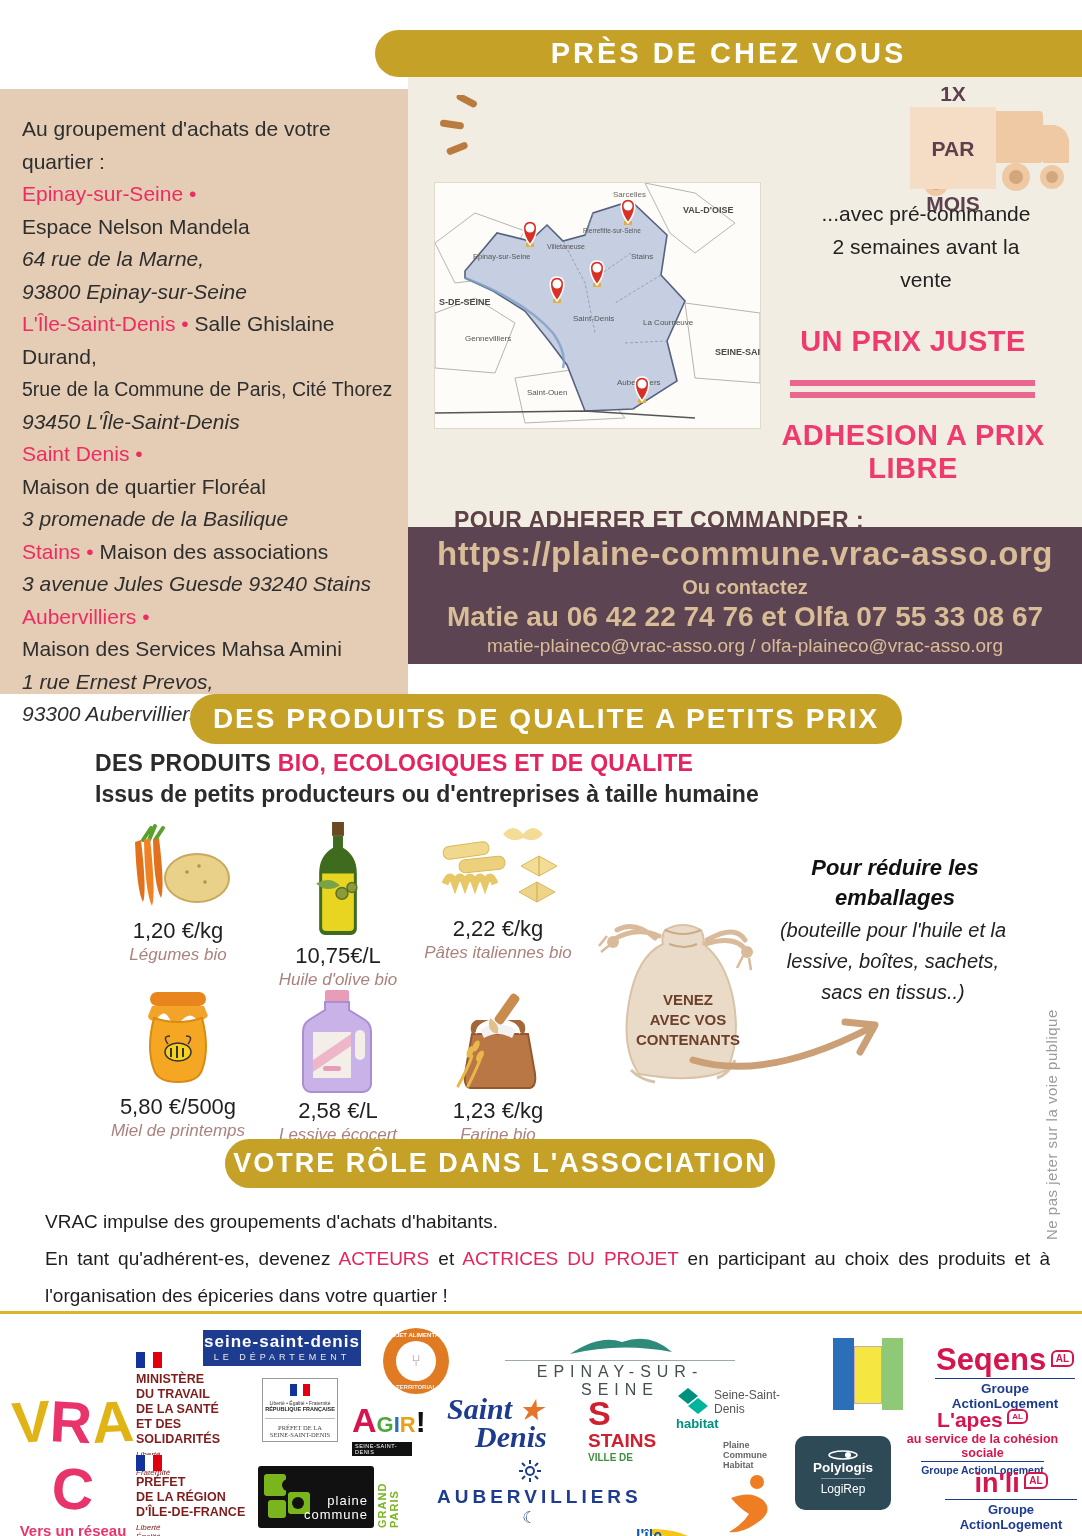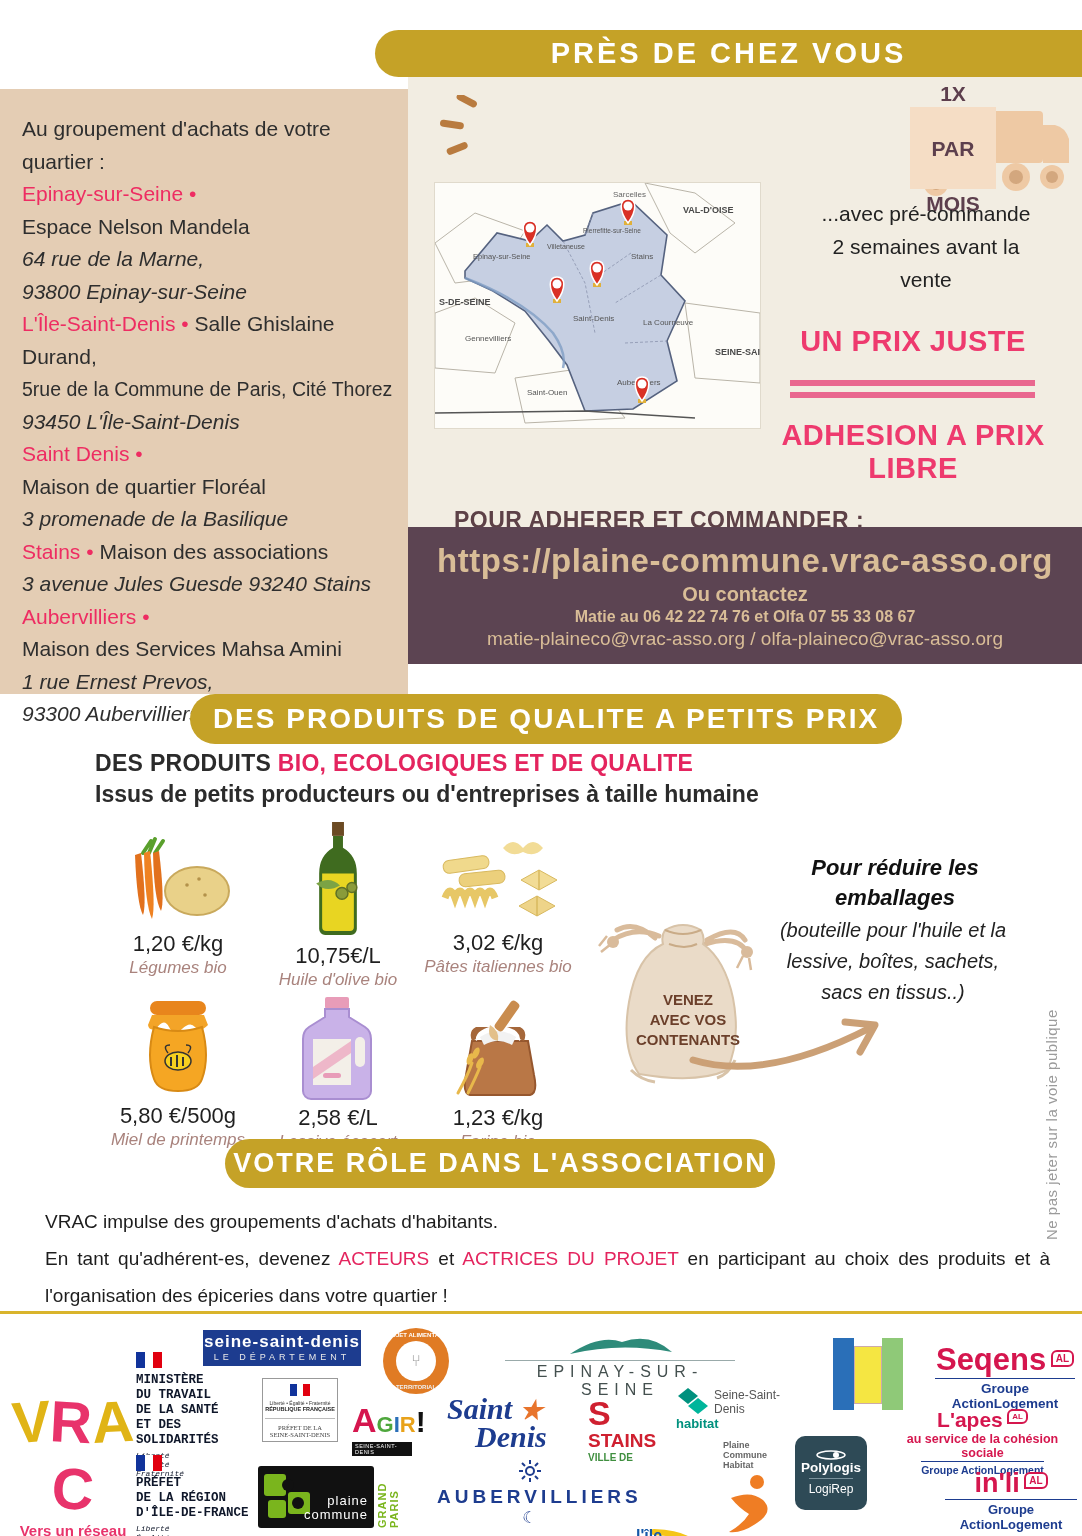--- a/index.html
+++ b/index.html
@@ -35,36 +35,36 @@
   .dbl-bar{left:382px;width:245px;height:6px;background:#e9678f;}
   .adhesion{left:335px;top:342px;width:340px;text-align:center;font-size:29px;font-weight:800;
     color:#ee3a6e;letter-spacing:.5px;}
   .adherer{left:46px;top:430px;font-size:23px;font-weight:bold;color:#5d4147;letter-spacing:.5px;}
 
   
   .contact-box{left:408px;top:527px;width:674px;height:137px;background:#5c4452;color:#d9bd97;
     display:flex;flex-direction:column;align-items:center;justify-content:center;text-align:center;}
   .contact-url{font-size:33px;font-weight:bold;letter-spacing:.5px;}
   .contact-or{font-size:20px;font-weight:bold;margin-top:3px;}
-  .contact-phones{font-size:16px;font-weight:bold;margin-top:2px;}
+  .contact-phones{font-size:28px;font-weight:bold;margin-top:2px;}
   .contact-emails{font-size:19px;margin-top:2px;}
 
   
   .pill{background:#c5a227;border-radius:28px;color:#fff;font-weight:bold;
     display:flex;align-items:center;justify-content:center;letter-spacing:2px;}
   .pill-products{left:190px;top:694px;width:712px;height:50px;font-size:28px;}
   .pill-role{left:225px;top:1139px;width:550px;height:49px;font-size:27px;}
 
   
   .subtitle1{left:95px;top:750px;font-size:23px;font-weight:bold;letter-spacing:.3px;}
   .subtitle1 .pink{color:#e4245e;}
   .subtitle2{left:95px;top:781px;font-size:23px;font-weight:bold;}
   .prod-grid{left:98px;top:822px;width:480px;display:grid;
     grid-template-columns:160px 160px 160px;grid-auto-rows:168px;}
-  .prod{display:flex;flex-direction:column;align-items:center;justify-content:center;}
+  .prod{display:flex;flex-direction:column;align-items:center;justify-content:flex-start;}
   .prod .price{font-size:22px;color:#1f1f1f;margin-top:4px;}
   .prod .plabel{font-size:17px;font-style:italic;color:#a9837d;margin-top:1px;}
 
   .bag-wrap{left:595px;top:900px;width:180px;height:205px;}
   .bag-text{position:absolute;left:28px;top:90px;width:130px;text-align:center;
     color:#6b3f2a;font-weight:bold;font-size:15px;line-height:20px;}
   .emb-title{left:760px;top:853px;width:270px;text-align:center;font-size:22px;
     font-weight:bold;font-style:italic;line-height:30px;color:#111;}
   .emb-body{left:748px;top:915px;width:290px;text-align:center;font-size:20px;
     font-style:italic;line-height:31px;color:#222;}
@@ -77,21 +77,21 @@
 
   
   .gold-line{left:0;top:1311px;width:1082px;height:3px;background:#d9b42c;}
   .side-note{left:1043px;top:935px;height:305px;width:22px;writing-mode:vertical-rl;
     transform:rotate(180deg);font-size:15px;color:#9b9b9b;letter-spacing:.5px;}
 
   .logo{position:absolute;}
   .vrac-letters span{font-weight:900;font-size:58px;display:inline-block;font-family:"Liberation Sans",sans-serif;}
   .vrac-tag1{color:#e8336b;font-weight:bold;font-size:15px;}
   .flag{display:inline-block;width:26px;height:16px;background:linear-gradient(90deg,#11339b 33%,#fff 33%,#fff 66%,#e1000f 66%);}
-  .gov{font-size:12.5px;font-weight:bold;line-height:15px;color:#0f172a;font-family:Liberation Mono, monospace;}
+  .gov{font-size:12.5px;font-weight:bold;line-height:15px;color:#7f1d1d;}
   .gov .motto{font-size:8px;font-style:italic;font-weight:normal;line-height:9px;margin-top:3px;}
   .ssd-box{background:#1d3c8f;color:#fff;width:158px;height:36px;text-align:center;padding-top:2px;box-sizing:border-box;}
   .ssd-box .t{font-weight:bold;font-size:17px;letter-spacing:1px;}
   .ssd-box .s{font-size:9px;letter-spacing:4px;color:#e8e8e8;}
   .prefssd{width:76px;border:1px solid #999;background:#fff;text-align:center;padding:3px 2px;box-sizing:border-box;}
   .prefssd .tiny{font-size:5px;color:#333;}
   .prefssd .rep{font-size:5.5px;font-weight:bold;color:#222;}
   .prefssd .pf{font-size:6.5px;color:#444;margin-top:6px;border-top:1px solid #bbb;padding-top:5px;font-family:"Liberation Serif",serif;}
   .pc-box{background:#111;width:116px;height:62px;border-radius:3px;color:#fff;position:relative;}
   .pc-box .txt{position:absolute;right:6px;bottom:6px;font-size:13px;line-height:14px;text-align:right;letter-spacing:1px;}
@@ -107,21 +107,21 @@
   .sd-script{font-family:"Liberation Serif",serif;font-style:italic;font-weight:bold;color:#1d3c8f;font-size:30px;line-height:26px;}
   .star{color:#e8742c;font-size:26px;}
   .stains-s{font-weight:900;font-size:34px;color:#cf2030;line-height:34px;}
   .stains-v{color:#3f8f3f;font-size:10px;font-weight:bold;}
   .stains-t{color:#cf2030;font-weight:bold;font-size:19px;}
   .auber{color:#1d3c8f;font-weight:bold;font-size:19px;letter-spacing:4px;text-align:center;}
   .isd{color:#1558a8;font-weight:900;font-size:16px;line-height:15px;position:relative;}
   .ssdh-t1{font-size:12px;color:#555;}
   .ssdh-t2{font-size:13px;color:#00917e;font-weight:bold;}
   .pch-txt{font-size:9px;color:#666;font-weight:bold;line-height:10px;}
-  .poly-box{background:#2e4a56;border-radius:10px;width:72px;height:74px;color:#fff;text-align:center;
+  .poly-box{background:#2e4a56;border-radius:10px;width:96px;height:74px;color:#fff;text-align:center;
      display:flex;flex-direction:column;align-items:center;justify-content:center;}
   .poly-t1{font-size:13.5px;font-weight:bold;}
   .poly-t2{font-size:12px;border-top:1px solid #7b929c;margin-top:3px;padding-top:3px;}
   .al-brand{color:#d5164e;font-weight:bold;}
   .al-badge{display:inline-block;border:2px solid #d5164e;color:#d5164e;font-weight:bold;font-size:10px;
      padding:1px 3px;border-radius:6px 6px 6px 0;transform:translateY(-8px);}
   .al-sub{color:#1d3c8f;font-weight:bold;border-top:1px solid #1d3c8f;padding-top:2px;}
   .oph{width:70px;height:72px;display:flex;}
   .oph i{display:block;}
 </style>
@@ -299,21 +299,21 @@
     </div>
     <div class="prod">
       <svg width="130" height="90" viewBox="0 0 130 90">
         <rect x="10" y="22" width="46" height="13" rx="6" fill="#f0d98c" stroke="#d8b95f" transform="rotate(-8 33 28)"></rect>
         <rect x="26" y="36" width="46" height="13" rx="6" fill="#ecd07c" stroke="#d8b95f" transform="rotate(-6 49 42)"></rect>
         <path d="M12 62 q5 -14 10 0 q5 -14 10 0 q5 -14 10 0 q5 -14 10 0 q5 -14 10 0" stroke="#e7c766" stroke-width="7" fill="none"></path>
         <path d="M70 12 q10 -12 20 0 q10 -12 20 0 q-8 10 -20 4 q-12 6 -20 -4z" fill="#f2dc96"></path>
         <path d="M88 44 l18 -10 v20 z M124 44 l-18 -10 v20 z" fill="#f2dc96" stroke="#d8b95f"></path>
         <path d="M86 70 l18 -10 v20 z M122 70 l-18 -10 v20 z" fill="#eed489" stroke="#d8b95f"></path>
       </svg>
-      <div class="price">3,02 €/kg</div>
+      <div class="price">2,22 €/kg</div>
       <div class="plabel">Pâtes italiennes bio</div>
     </div>
     <div class="prod">
       <svg width="92" height="100" viewBox="0 0 92 100">
         <rect x="18" y="2" width="56" height="14" rx="7" fill="#e8851c"></rect>
         <path d="M20 16 h52 l4 10 q-8 8 -13 2 t-13 2 t-13 -2 t-13 2 q-7 2 -8 -4 z" fill="#f3a428"></path>
         <path d="M22 28 q-8 30 0 52 q4 12 24 12 t24 -12 q8 -22 0 -52 q-24 8 -48 0z" fill="#f5a623" stroke="#d88a14" stroke-width="2"></path>
         <ellipse cx="46" cy="62" rx="13" ry="9" fill="#f7d020" stroke="#333" stroke-width="1.5"></ellipse>
         <path d="M39 58 v9 M45 56 v12 M51 58 v9" stroke="#333" stroke-width="2"></path>
         <path d="M36 54 q-6 -8 2 -8 M56 54 q6 -8 -2 -8" stroke="#333" stroke-width="1.5" fill="none"></path>

